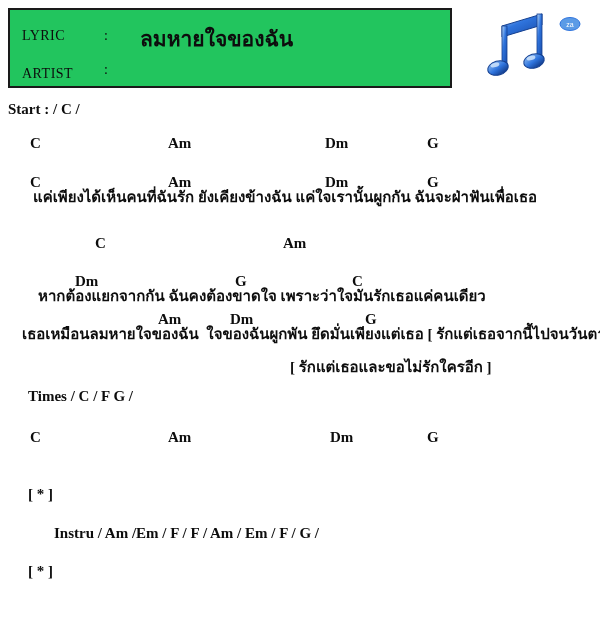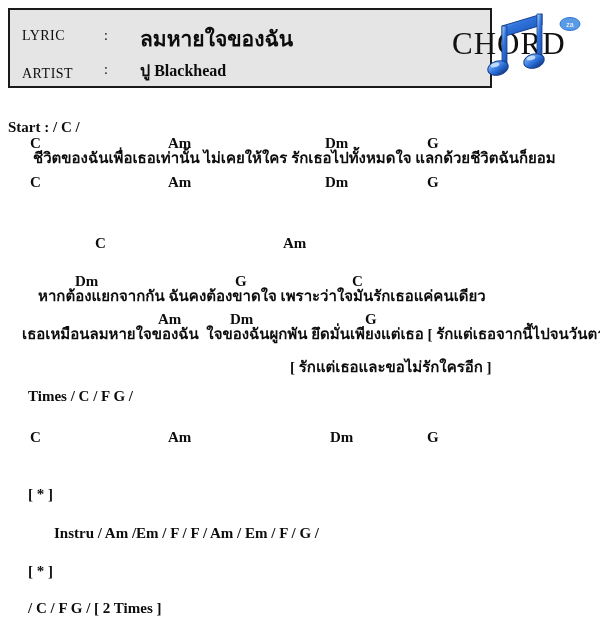--- a/index.html
+++ b/index.html
@@ -11,22 +11,21 @@
     font-family: "Liberation Serif", "DejaVu Serif", serif;
     color: #0d0d0d;
     overflow: hidden;
   }
   
   #header-box {
     position: absolute;
     left: 8px; top: 8px;
     width: 440px; height: 76px;
     border: 2px solid #1a1a1a;
-    background: #e5e5e5;
-    padding-left: 40px;
+    background: #22c55e;
   }
   .hdr-label { position: absolute; font-size: 14px; letter-spacing: 0.5px; }
   .hdr-colon { position: absolute; font-size: 14px; }
   .hdr-value { position: absolute; font-weight: bold; font-size: 21px; white-space: pre; }
   
   #logo-text {
     position: absolute;
     left: 452px; top: 26px;
     font-size: 31px;
     letter-spacing: 1px;
@@ -49,24 +48,22 @@
 <body>
 
 <div id="page">
 
   <div id="header-box">
     <span class="hdr-label" style="left:12px; top:18px;">LYRIC</span>
     <span class="hdr-colon" style="left:94px; top:18px;">:</span>
     <span class="hdr-value" style="left:130px; top:12px;">ลมหายใจของฉัน</span>
     <span class="hdr-label" style="left:12px; top:56px;">ARTIST</span>
     <span class="hdr-colon" style="left:94px; top:52px;">:</span>
-    <span class="hdr-value" style="left:130px; top:48px; font-size:16px;">ปู Blackhead</span>
   </div>
 
-  <div id="logo-text">CHORD</div>
   <svg id="logo-notes" width="110" height="78" viewBox="0 0 110 78">
     <defs>
       <linearGradient id="noteGrad" x1="0" y1="0" x2="0.8" y2="1">
         <stop offset="0" stop-color="#b8d9fa"></stop>
         <stop offset="0.45" stop-color="#2f74dd"></stop>
         <stop offset="1" stop-color="#1a4fae"></stop>
       </linearGradient>
       <linearGradient id="headGrad" x1="0" y1="0" x2="0.6" y2="1">
         <stop offset="0" stop-color="#9cc6f5"></stop>
         <stop offset="0.6" stop-color="#2f74dd"></stop>
@@ -79,35 +76,35 @@
     <ellipse cx="20" cy="60" rx="10.5" ry="7" transform="rotate(-16 20 60)" fill="url(#headGrad)" stroke="#143f8f" stroke-width="1"></ellipse>
     <ellipse cx="56" cy="53" rx="10.5" ry="7" transform="rotate(-16 56 53)" fill="url(#headGrad)" stroke="#143f8f" stroke-width="1"></ellipse>
     <ellipse cx="17" cy="57" rx="4.5" ry="2.2" transform="rotate(-16 17 57)" fill="#cfe4fb" opacity="0.85"></ellipse>
     <ellipse cx="53" cy="50" rx="4.5" ry="2.2" transform="rotate(-16 53 50)" fill="#cfe4fb" opacity="0.85"></ellipse>
     <g>
       <ellipse cx="92" cy="16" rx="10" ry="6.5" fill="#5b9be6" stroke="#2f74dd" stroke-width="1"></ellipse>
       <text x="92" y="18.5" text-anchor="middle" font-size="7" fill="#ffffff" font-family="Liberation Sans, sans-serif">za</text>
     </g>
   </svg>
 
-  <div class="abs-line" style="left:8px; top:101px;margin-top:18px;">Start : / C /</div>
+  <div class="abs-line" style="left:8px; top:101px;">Start : / C /</div>
 
   <div class="block" style="top:135px;">
     <span class="chord" style="left:30px;">C</span>
     <span class="chord" style="left:168px;">Am</span>
     <span class="chord" style="left:325px;">Dm</span>
     <span class="chord" style="left:427px;">G</span>
-    <div class="lyric" style="left:33px;">ชีวิตของฉันเพื่อเธอเท่านั้น ไม่เคยให้ใคร รักเธอไปทั้งหมดใจ แลกด้วยชีวิตฉันก็ยอม</div>
   </div>
 
   <div class="block" style="top:174px;">
     <span class="chord" style="left:30px;">C</span>
     <span class="chord" style="left:168px;">Am</span>
     <span class="chord" style="left:325px;">Dm</span>
     <span class="chord" style="left:427px;">G</span>
+    <div class="lyric" style="left:33px;">แค่เพียงได้เห็นคนที่ฉันรัก ยังเคียงข้างฉัน แค่ใจเรานั้นผูกกัน ฉันจะฝ่าฟันเพื่อเธอ</div>
   </div>
 
   <div class="block" style="top:235px;">
     <span class="chord" style="left:95px;">C</span>
     <span class="chord" style="left:283px;">Am</span>
   </div>
 
   <div class="block" style="top:273px;">
     <span class="chord" style="left:75px;">Dm</span>
     <span class="chord" style="left:235px;">G</span>
@@ -134,15 +131,14 @@
     <span class="chord" style="left:330px;">Dm</span>
     <span class="chord" style="left:427px;">G</span>
   </div>
 
   <div class="abs-line" style="left:28px; top:486px;">[ * ]</div>
 
   <div class="abs-line" style="left:28px; top:525px;margin-left:26px;">Instru / Am /Em / F / F / Am / Em / F / G /</div>
 
   <div class="abs-line" style="left:28px; top:563px;">[ * ]</div>
 
-  <div class="abs-line" style="left:28px; top:600px;">/ C / F G / [ 2 Times ]</div>
 
 </div>
 
 </body></html>

